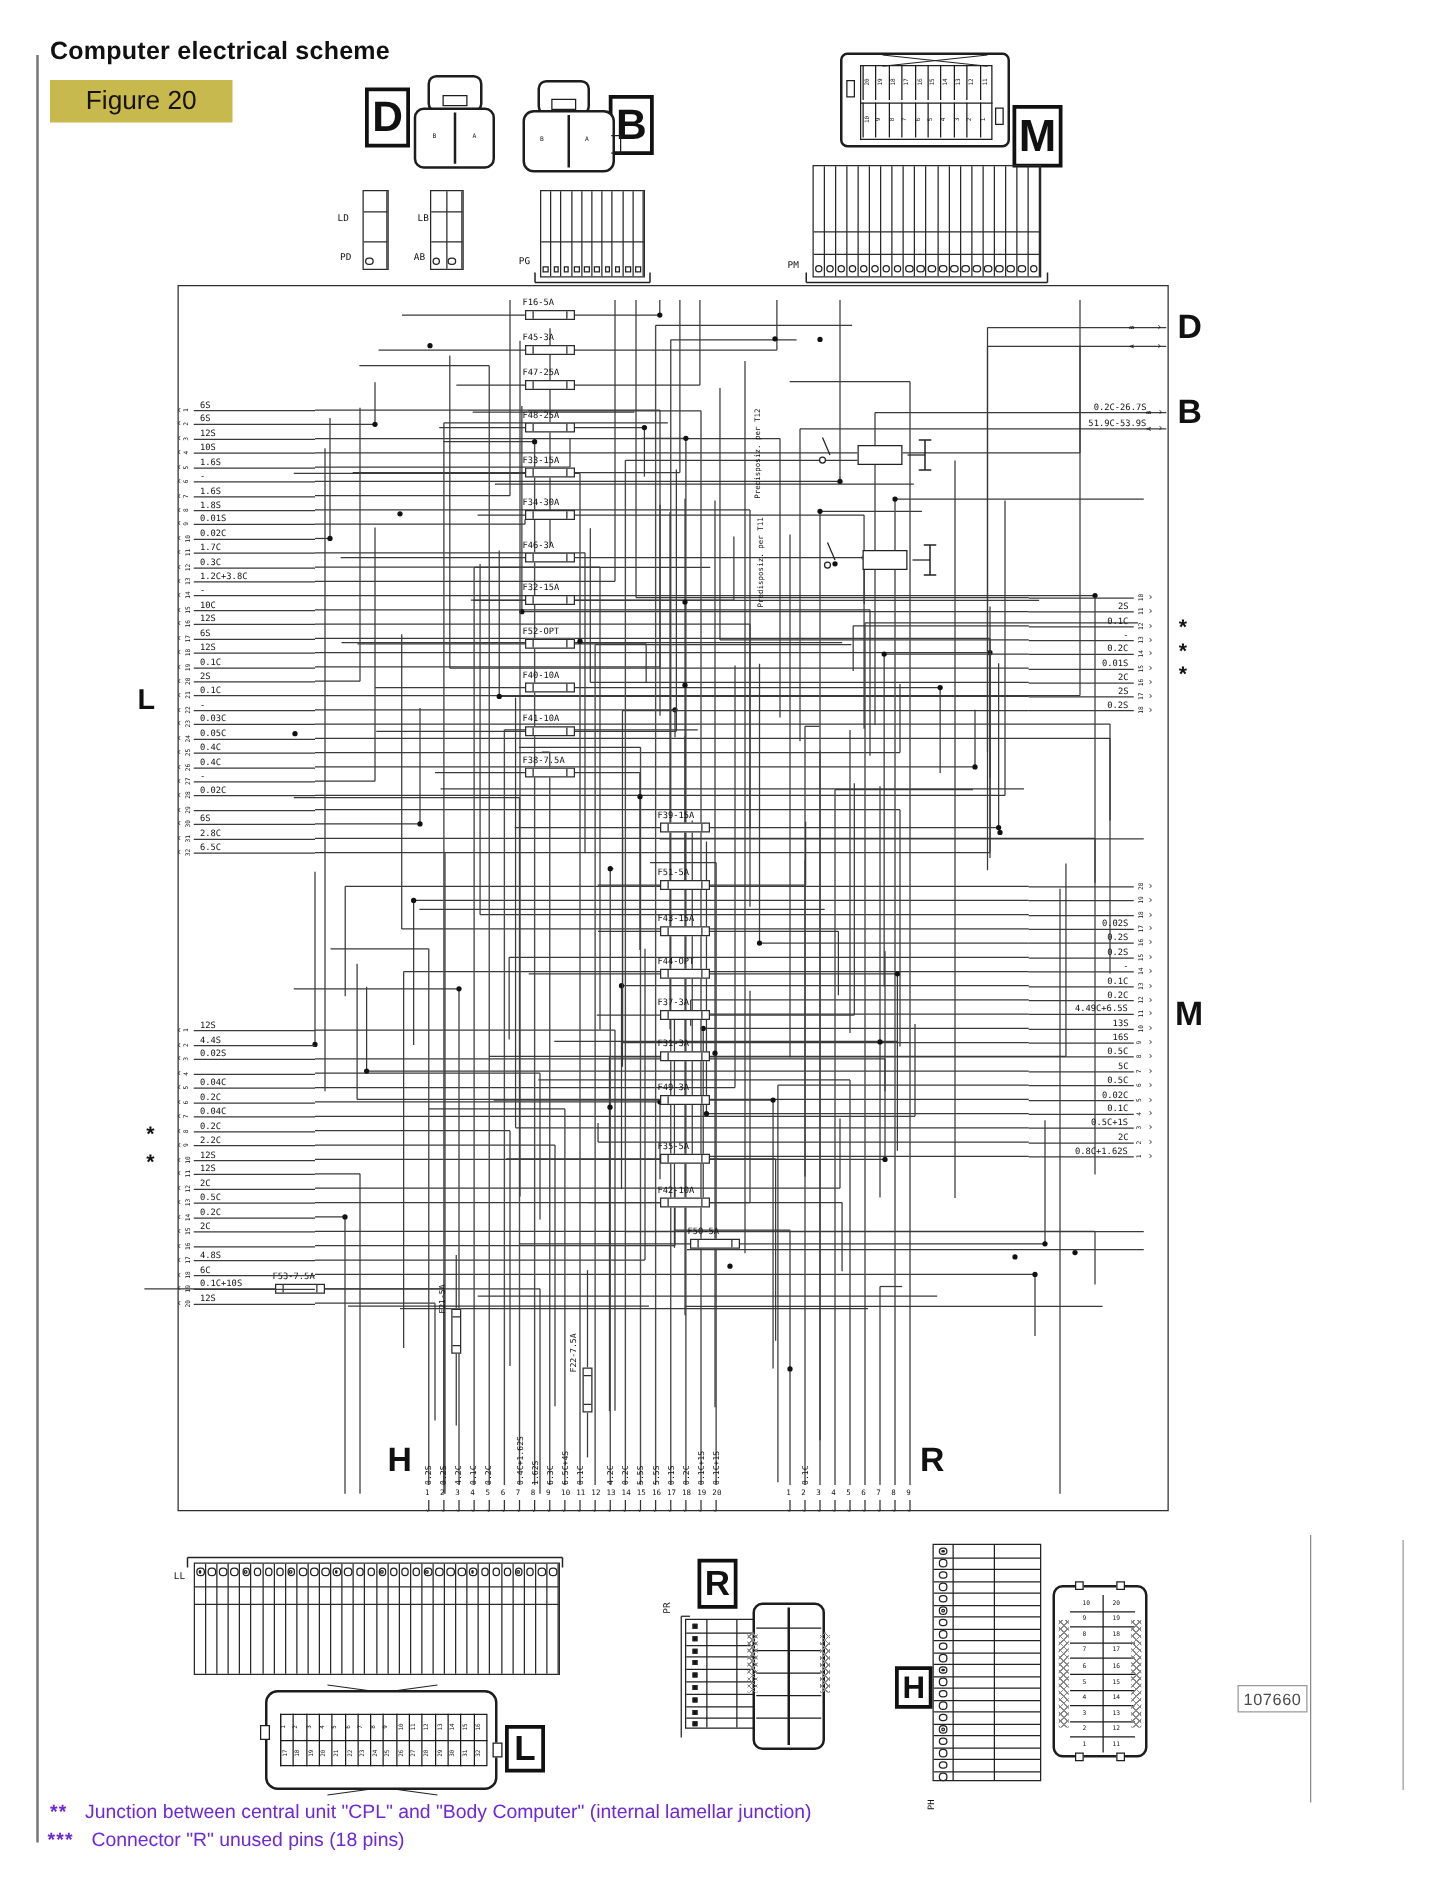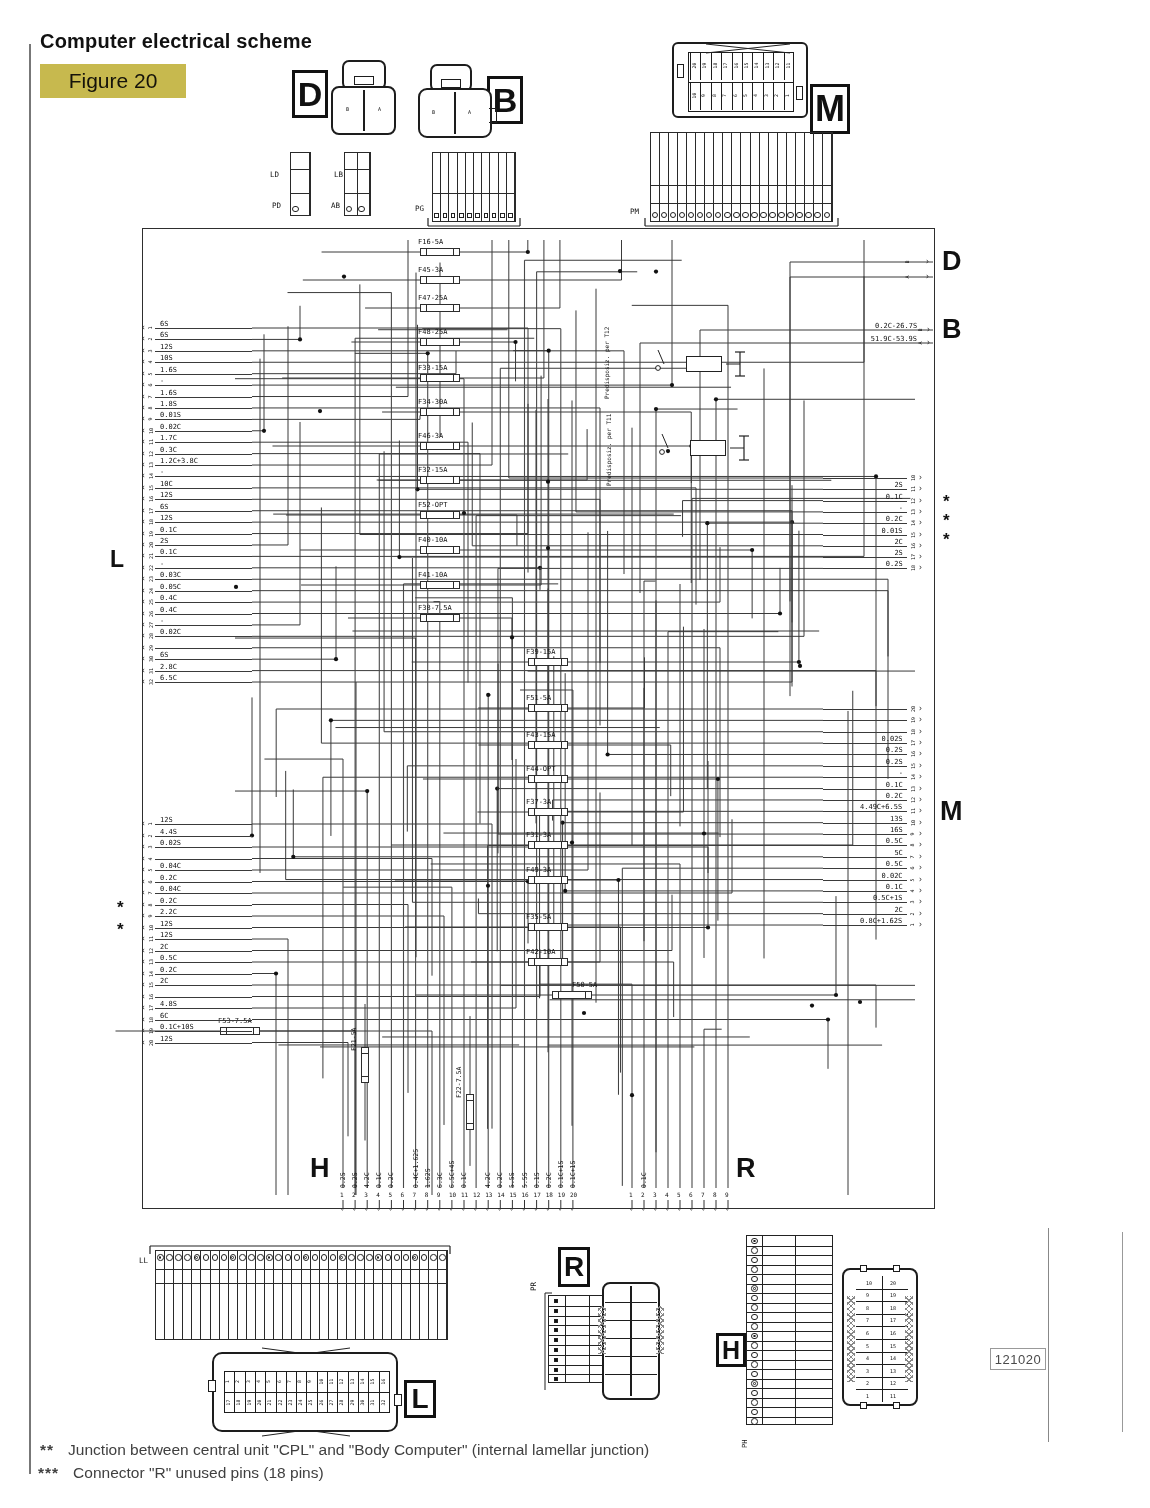--- a/index.html
+++ b/index.html
@@ -23,21 +23,21 @@
   .strip{position:absolute;border:1px solid #2a2a2a;display:flex}
   .strip .cell{flex:1;border-right:1px solid #2a2a2a;position:relative}
   .strip .cell:last-child{border-right:none}
   .ring{position:absolute;border:1px solid #222;border-radius:50%}
   .sq{position:absolute;border:1px solid #222;background:#fff}
   .facebox{position:absolute;border:2px solid #1d1d1d;border-radius:6px;background:#fff}
   .cellnum{position:absolute;font:4.8px "DejaVu Sans Mono",monospace;transform:rotate(-90deg);color:#111}
   .hcellnum{position:absolute;font:5px "DejaVu Sans Mono",monospace;color:#111}
   .thinline{position:absolute;background:#555}
   #doc-number{position:absolute;left:990px;top:1348px;width:56px;height:22px;border:1px solid #999;color:#4a4a4a;font-size:13px;display:flex;align-items:center;justify-content:center;letter-spacing:.5px}
-  .footnote{position:absolute;font-size:15.5px;color:#404040}
+  .footnote{position:absolute;font-size:15.5px;color:#6d28d9}
   .footnote .mark{font-weight:bold;margin-right:14px;letter-spacing:1px}
   .smalllab{position:absolute;font:7.5px "DejaVu Sans Mono",monospace;color:#111}
   .hatch{position:absolute;background:repeating-linear-gradient(45deg,#888 0 1px,transparent 1px 4px),repeating-linear-gradient(-45deg,#888 0 1px,transparent 1px 4px)}
 </style>
 </head>
 <body>
 
 <div id="title">Computer electrical scheme</div>
 <div id="figure-badge">Figure 20</div>
 <div class="thinline" style="left:29px;top:44px;width:1.5px;height:1430px;background:#777"></div>
@@ -798,21 +798,21 @@
     <div class="wlab" style="left: 526px; top: 913px;">F35-5A</div>
     <div class="fuse" style="left: 528px; top: 958px; width: 40px; height: 8px;">
       <div style="position: absolute; left: 5px; top: 0px; bottom: 0px; width: 0px; border-left: 1px solid rgb(45, 45, 45);"></div>
       <div style="position: absolute; right: 5px; top: 0px; bottom: 0px; width: 0px; border-left: 1px solid rgb(45, 45, 45);"></div>
     </div>
     <div class="wlab" style="left: 526px; top: 948px;">F42-10A</div>
     <div class="fuse" style="left: 552px; top: 991px; width: 40px; height: 8px;">
       <div style="position: absolute; left: 5px; top: 0px; bottom: 0px; width: 0px; border-left: 1px solid rgb(45, 45, 45);"></div>
       <div style="position: absolute; right: 5px; top: 0px; bottom: 0px; width: 0px; border-left: 1px solid rgb(45, 45, 45);"></div>
     </div>
-    <div class="wlab" style="left: 572px; top: 981px;">F50-5A</div>
+    <div class="wlab" style="left: 550px; top: 981px;">F50-5A</div>
     <div class="fuse" style="left: 220px; top: 1027px; width: 40px; height: 8px;">
       <div style="position: absolute; left: 5px; top: 0px; bottom: 0px; width: 0px; border-left: 1px solid rgb(45, 45, 45);"></div>
       <div style="position: absolute; right: 5px; top: 0px; bottom: 0px; width: 0px; border-left: 1px solid rgb(45, 45, 45);"></div>
     </div>
     <div class="wlab" style="left: 218px; top: 1017px;">F53-7.5A</div>
     <div class="fuse vert" style="left: 361px; top: 1047px; width: 8px; height: 36px;">
       <div style="position: absolute; left: 0px; right: 0px; top: 5px; height: 0px; border-top: 1px solid rgb(45, 45, 45);"></div>
       <div style="position: absolute; left: 0px; right: 0px; bottom: 5px; height: 0px; border-top: 1px solid rgb(45, 45, 45);"></div>
     </div>
     <div class="vlab" style="left: 358px; top: 1043px;">F21-5A</div>
@@ -1567,20 +1567,20 @@
     <div class="hcellnum" style="left: 46px; top: 122.9px;">11</div>
     <div style="position: absolute; left: 38px; top: 6px; width: 0px; height: 126px; border-left: 1px solid rgb(29, 29, 29);"></div>
     <div class="hatch" style="left: 3px; top: 26px; width: 8px; height: 86px;"></div>
     <div class="hatch" style="right: 3px; top: 26px; width: 8px; height: 86px;"></div>
     <div style="position: absolute; left: 16px; top: -5px; width: 7px; height: 7px; border: 1.5px solid rgb(29, 29, 29); background: rgb(255, 255, 255);"></div>
     <div style="position: absolute; right: 16px; top: -5px; width: 7px; height: 7px; border: 1.5px solid rgb(29, 29, 29); background: rgb(255, 255, 255);"></div>
     <div style="position: absolute; left: 16px; bottom: -5px; width: 7px; height: 7px; border: 1.5px solid rgb(29, 29, 29); background: rgb(255, 255, 255);"></div>
     <div style="position: absolute; right: 16px; bottom: -5px; width: 7px; height: 7px; border: 1.5px solid rgb(29, 29, 29); background: rgb(255, 255, 255);"></div>
   </div>
 
-<div id="doc-number">121020</div>
+<div id="doc-number">107660</div>
 
 <div class="footnote" style="left:40px;top:1441px">
   <span class="mark">**</span><span>Junction between central unit "CPL" and "Body Computer" (internal lamellar junction)</span>
 </div>
 <div class="footnote" style="left:38px;top:1464px">
   <span class="mark">***</span><span>Connector "R" unused pins (18 pins)</span>
 </div>
 
 </body></html>

